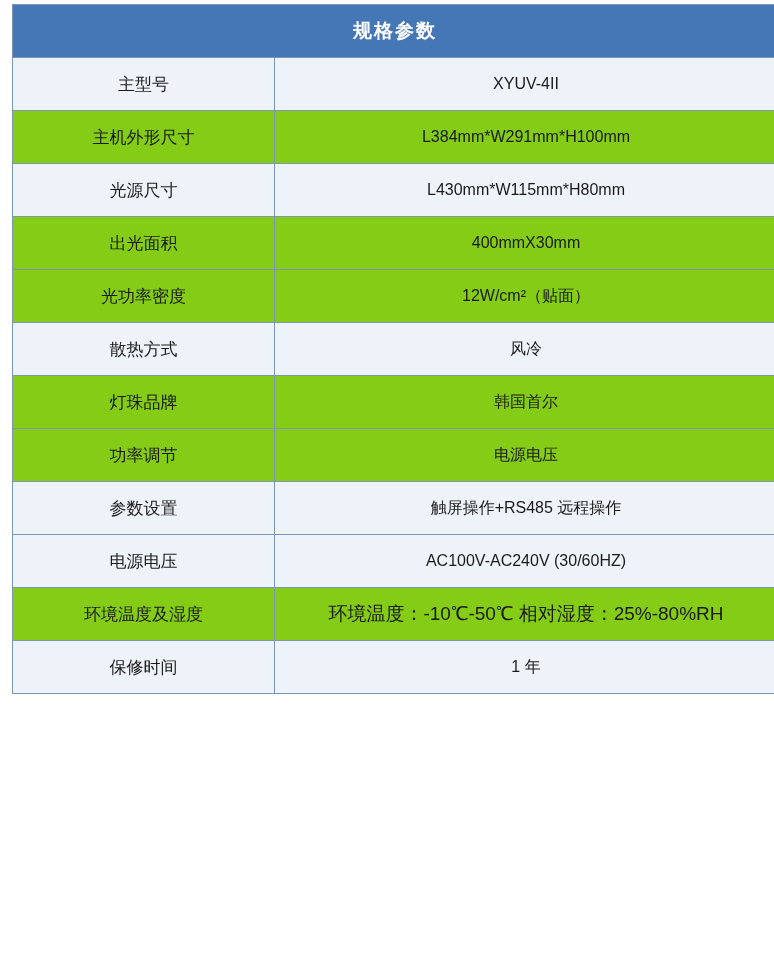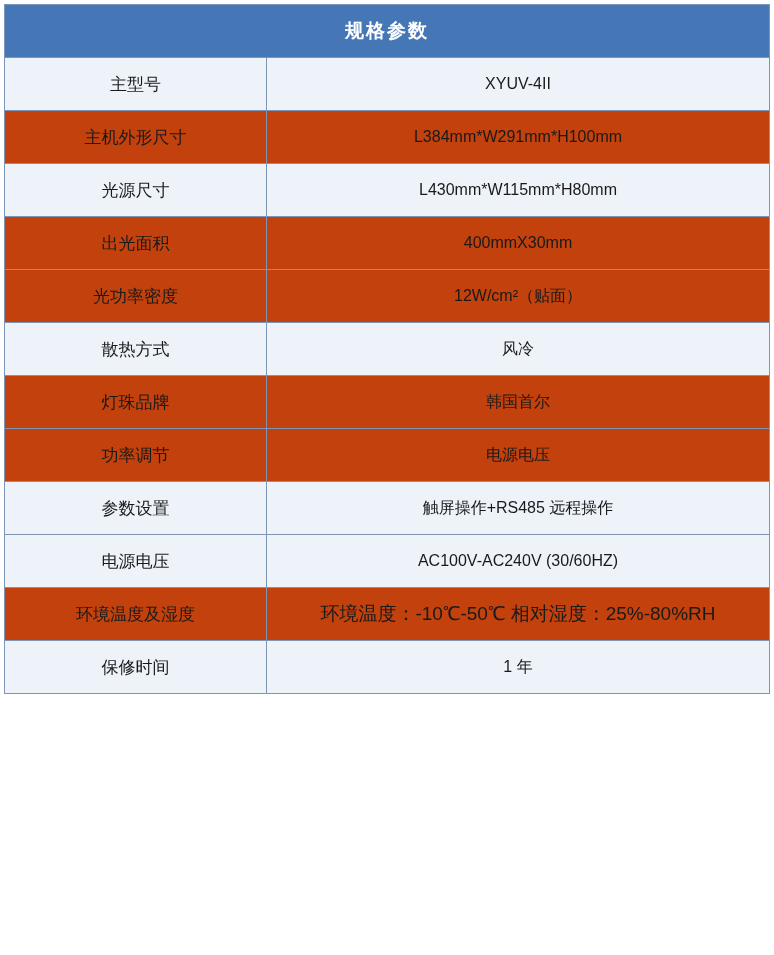--- a/index.html
+++ b/index.html
@@ -10,21 +10,21 @@
   body {
     width: 774px;
     height: 955px;
     font-family: "Liberation Sans", sans-serif;
     color: #1a1a1a;
   }
   .spec-wrap {
     width: 763px;
     height: 955px;
     box-sizing: border-box;
-    padding: 4px 4px 4px 4px;
+    padding: 4px 4px 4px 12px;
   }
   table.spec-table {
     width: 766px;
     border-collapse: collapse;
     table-layout: fixed;
   }
   table.spec-table td {
     border: 1px solid #7d95b6;
     padding: 0;
     vertical-align: middle;
@@ -52,21 +52,21 @@
     font-size: 16px;
     color: #1a1a1a;
     height: 52px;
   }
   tr.band-odd .label-cell,
   tr.band-odd .value-cell {
     background: #eef3f9;
   }
   tr.band-even .label-cell,
   tr.band-even .value-cell {
-    background: #c2410c;
+    background: #84cc16;
   }
   .value-cell.small {
     font-size: 19px;
   }
 </style>
 </head>
 <body>
 
 <div class="spec-wrap">
   <table class="spec-table">

